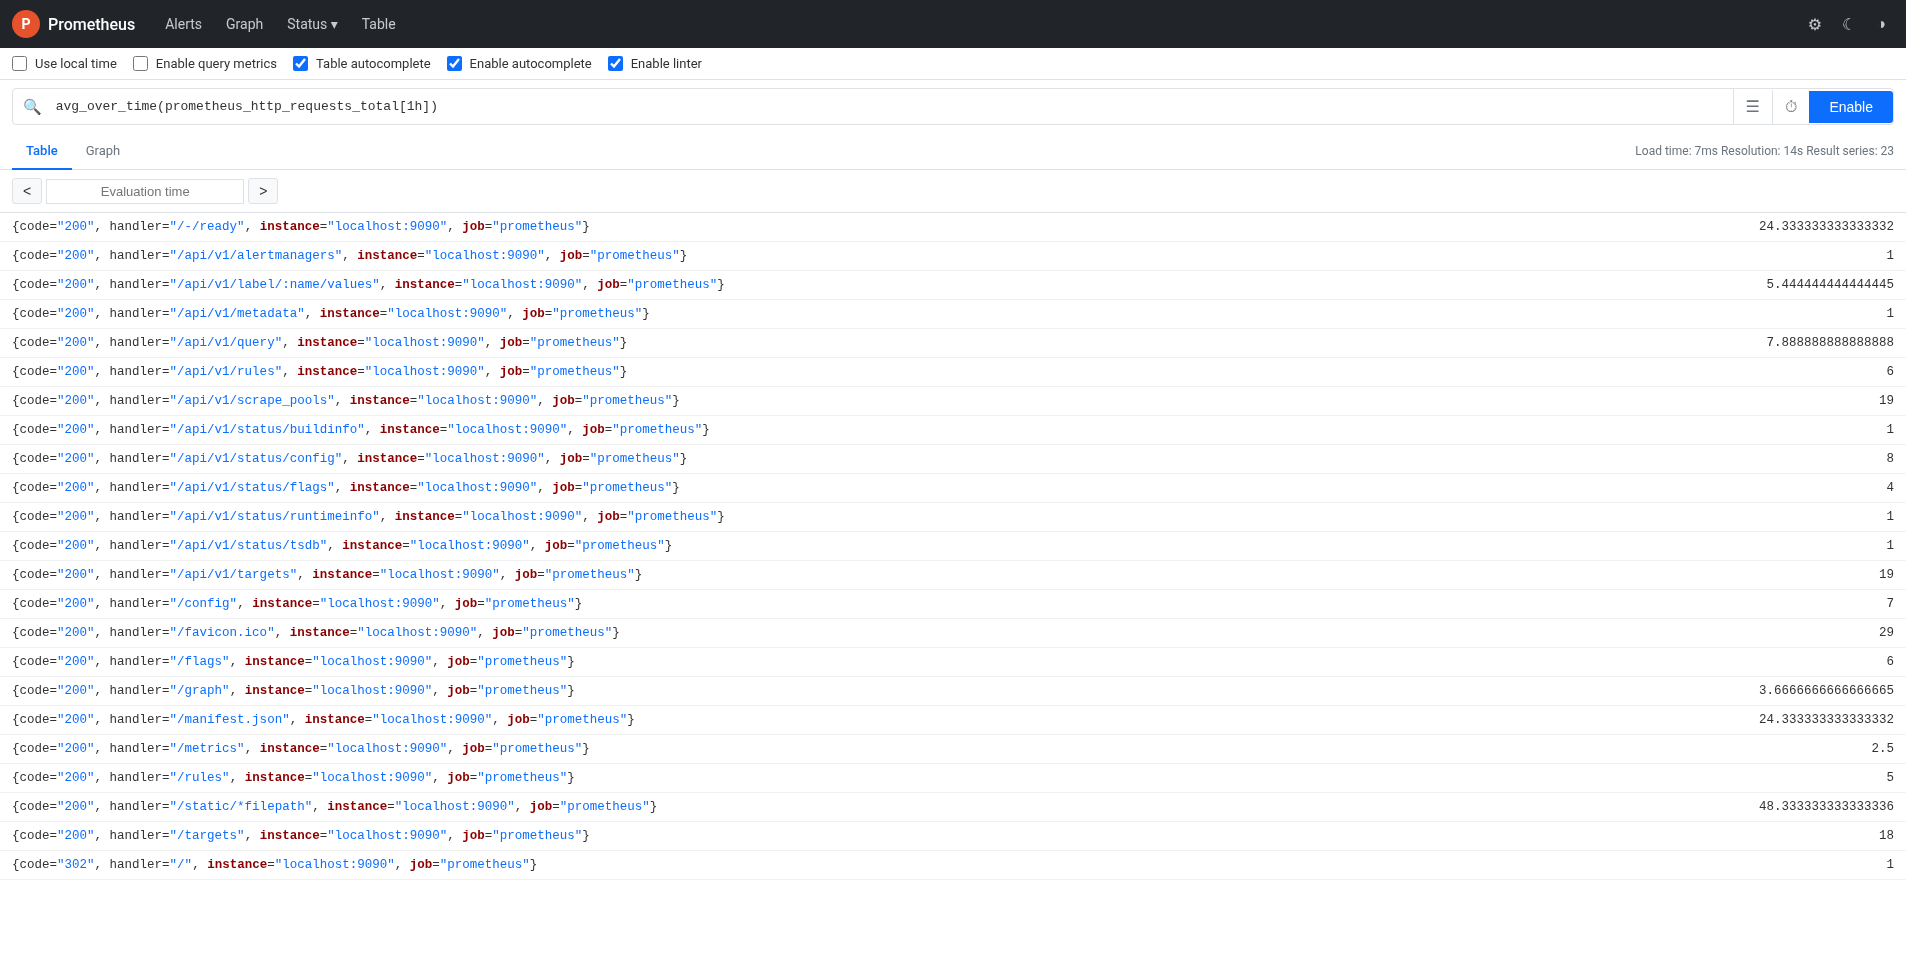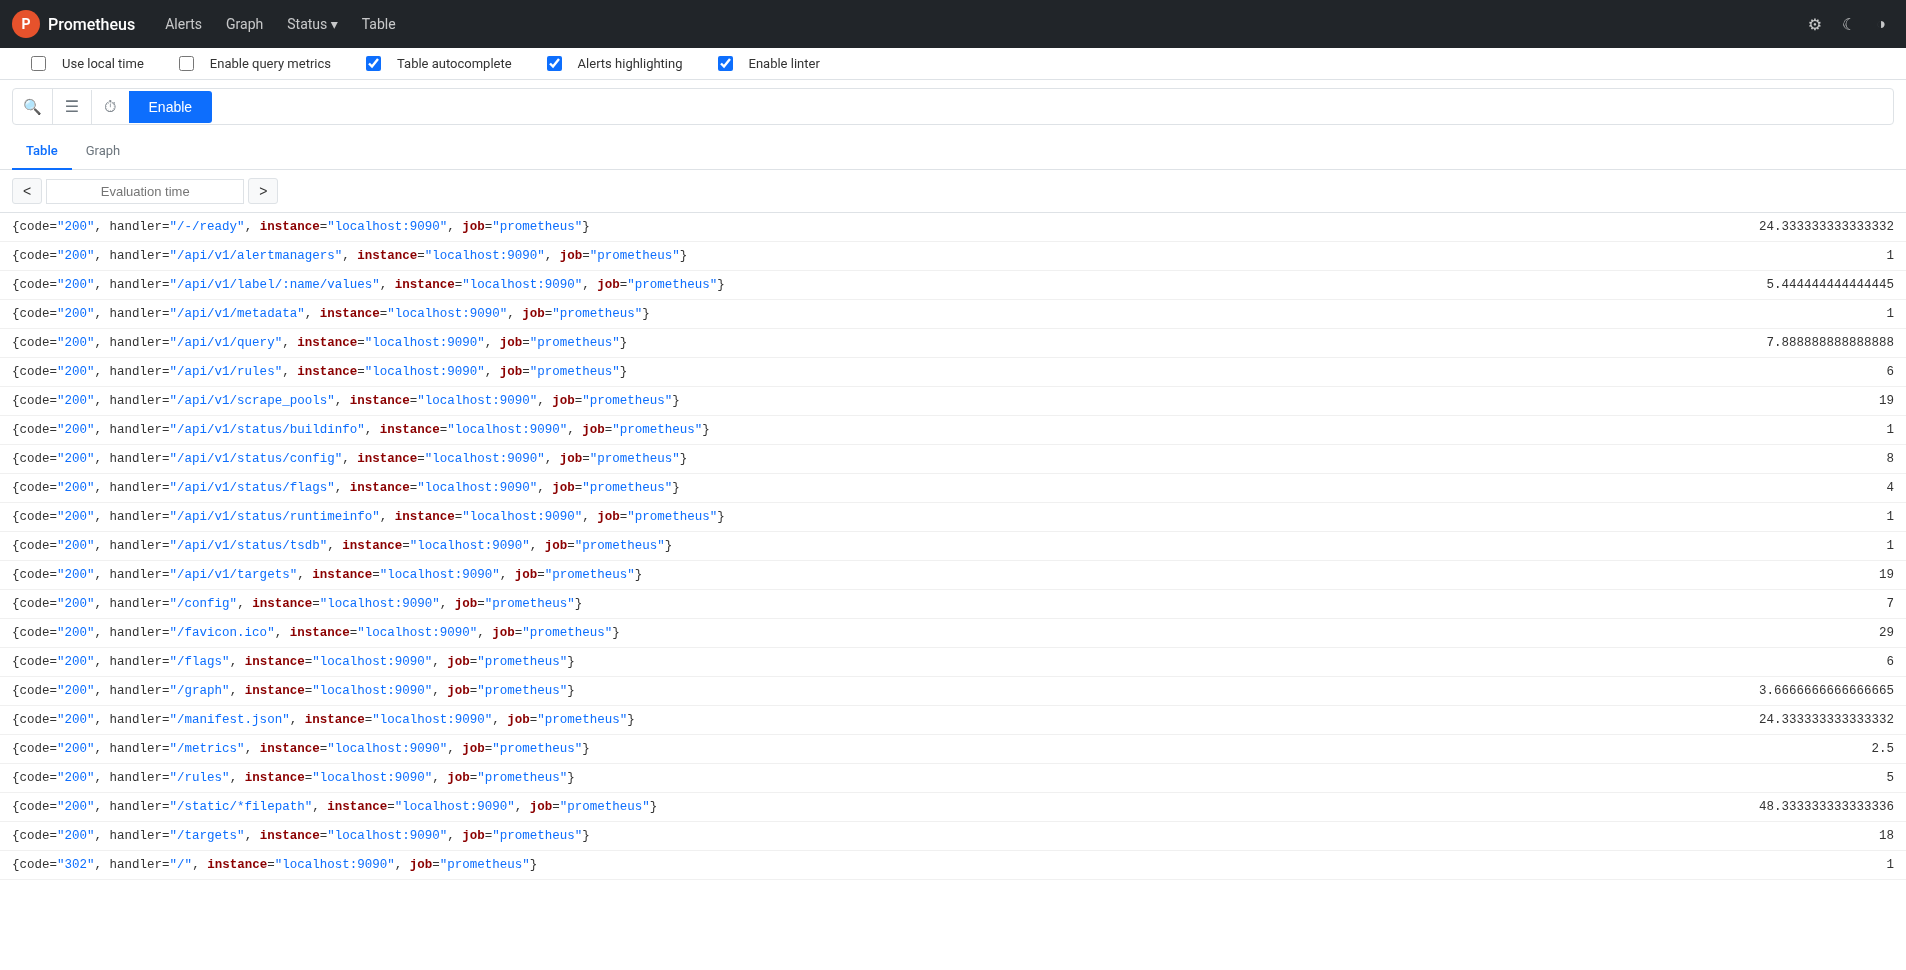--- a/index.html
+++ b/index.html
@@ -66,25 +66,24 @@
       display: flex;
       align-items: center;
       gap: 16px;
       padding: 8px 12px;
       border-bottom: 1px solid #dee2e6;
       background: #fff;
     }
     .checkbox-label {
       display: flex;
       align-items: center;
-      gap: 16px;
+      gap: 8px;
       font-size: 13px;
       cursor: pointer;
       user-select: none;
-      margin-left: 19px;
     }
     .checkbox-label input[type="checkbox"] {
       width: 15px;
       height: 15px;
       accent-color: #0d6efd;
       cursor: pointer;
     }
 
     
     .search-bar {
@@ -252,42 +251,44 @@
   <label class="checkbox-label">
     <input type="checkbox" style="">
     <span>Enable query metrics</span>
   </label>
   <label class="checkbox-label">
     <input type="checkbox" checked="" style="">
     <span>Table autocomplete</span>
   </label>
   <label class="checkbox-label">
     <input type="checkbox" checked="" style="">
-    <span>Alerts highlighting</span>
+    <span>Enable autocomplete</span>
   </label>
   <label class="checkbox-label">
     <input type="checkbox" checked="" style="">
     <span>Enable linter</span>
   </label>
 </div>
 
 <div class="search-bar">
   <div class="search-icon-wrap">🔍</div>
+  <input class="search-input" type="text" value="avg_over_time(prometheus_http_requests_total[1h])" style="">
   <div class="search-actions">
     <button class="search-action-btn">☰</button>
     <button class="search-action-btn">⏱</button>
     <button class="execute-btn">Enable</button>
   </div>
 </div>
 
 <div class="tabs-bar">
   <div class="tabs-left">
     <div class="tab active">Table</div>
     <div class="tab">Graph</div>
   </div>
+  <div class="tab-meta">Load time: 7ms   Resolution: 14s   Result series: 23</div>
 </div>
 
 <div class="eval-bar">
   <button class="eval-nav-btn">&lt;</button>
   <input class="eval-input" type="text" placeholder="Evaluation time" style="">
   <button class="eval-nav-btn">&gt;</button>
 </div>
 
 <div class="results-container">
   <table class="results-table">

